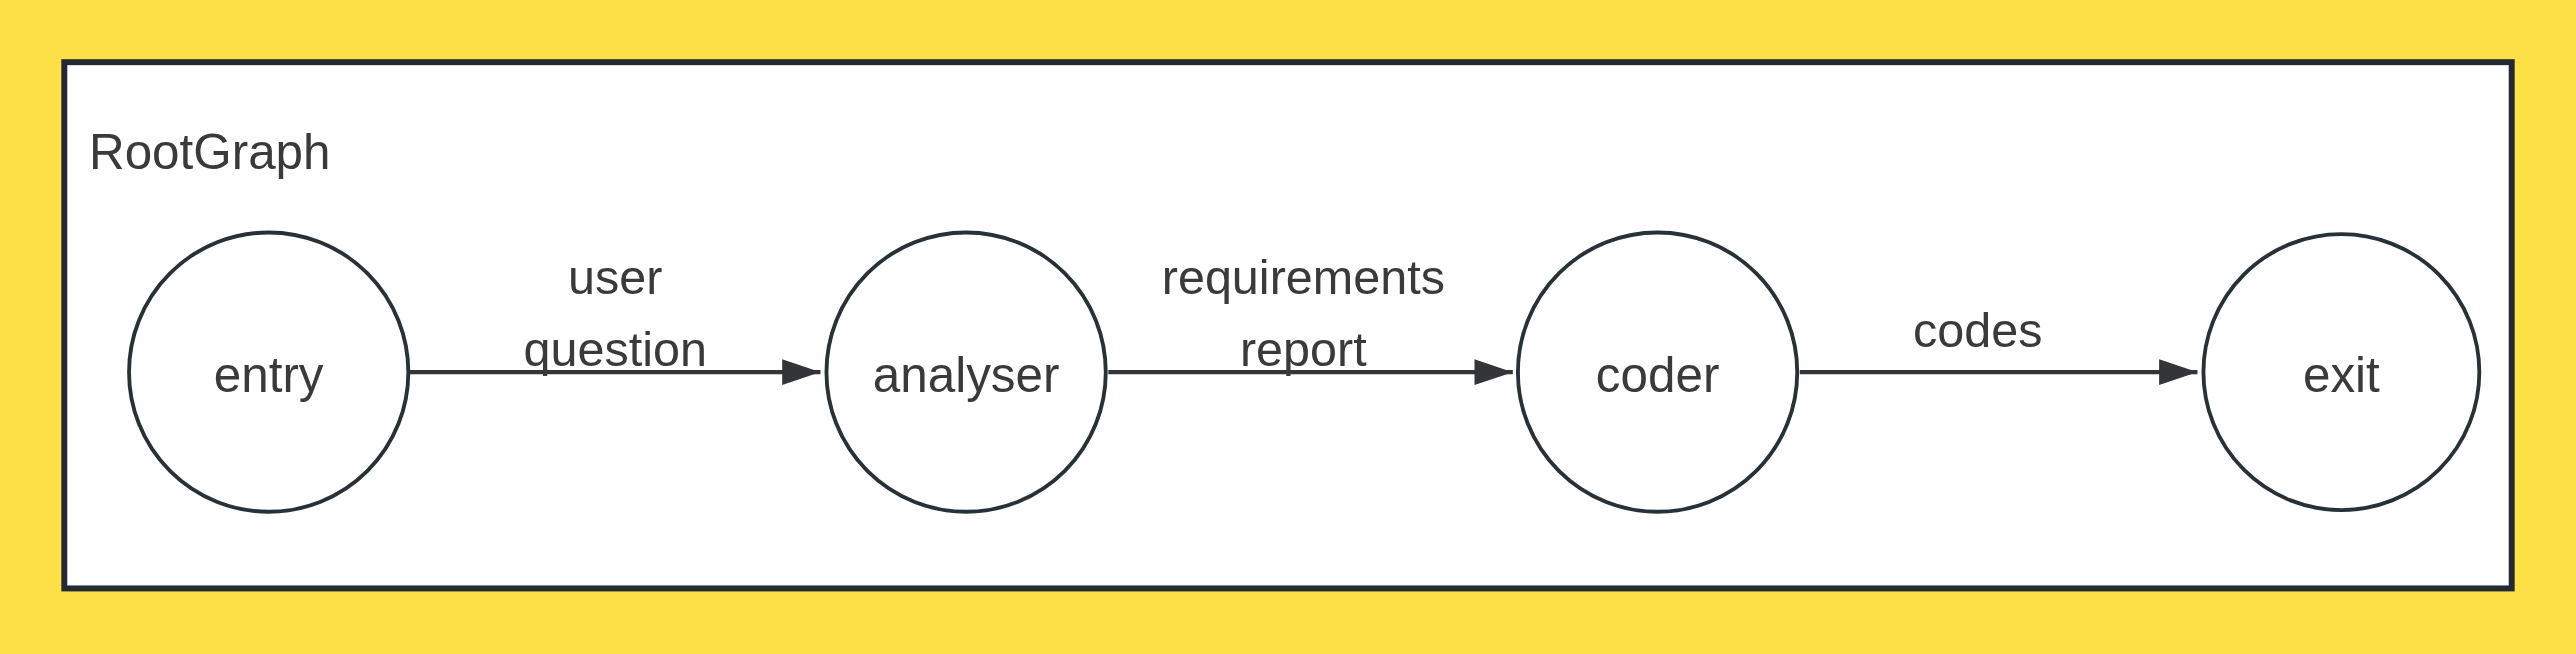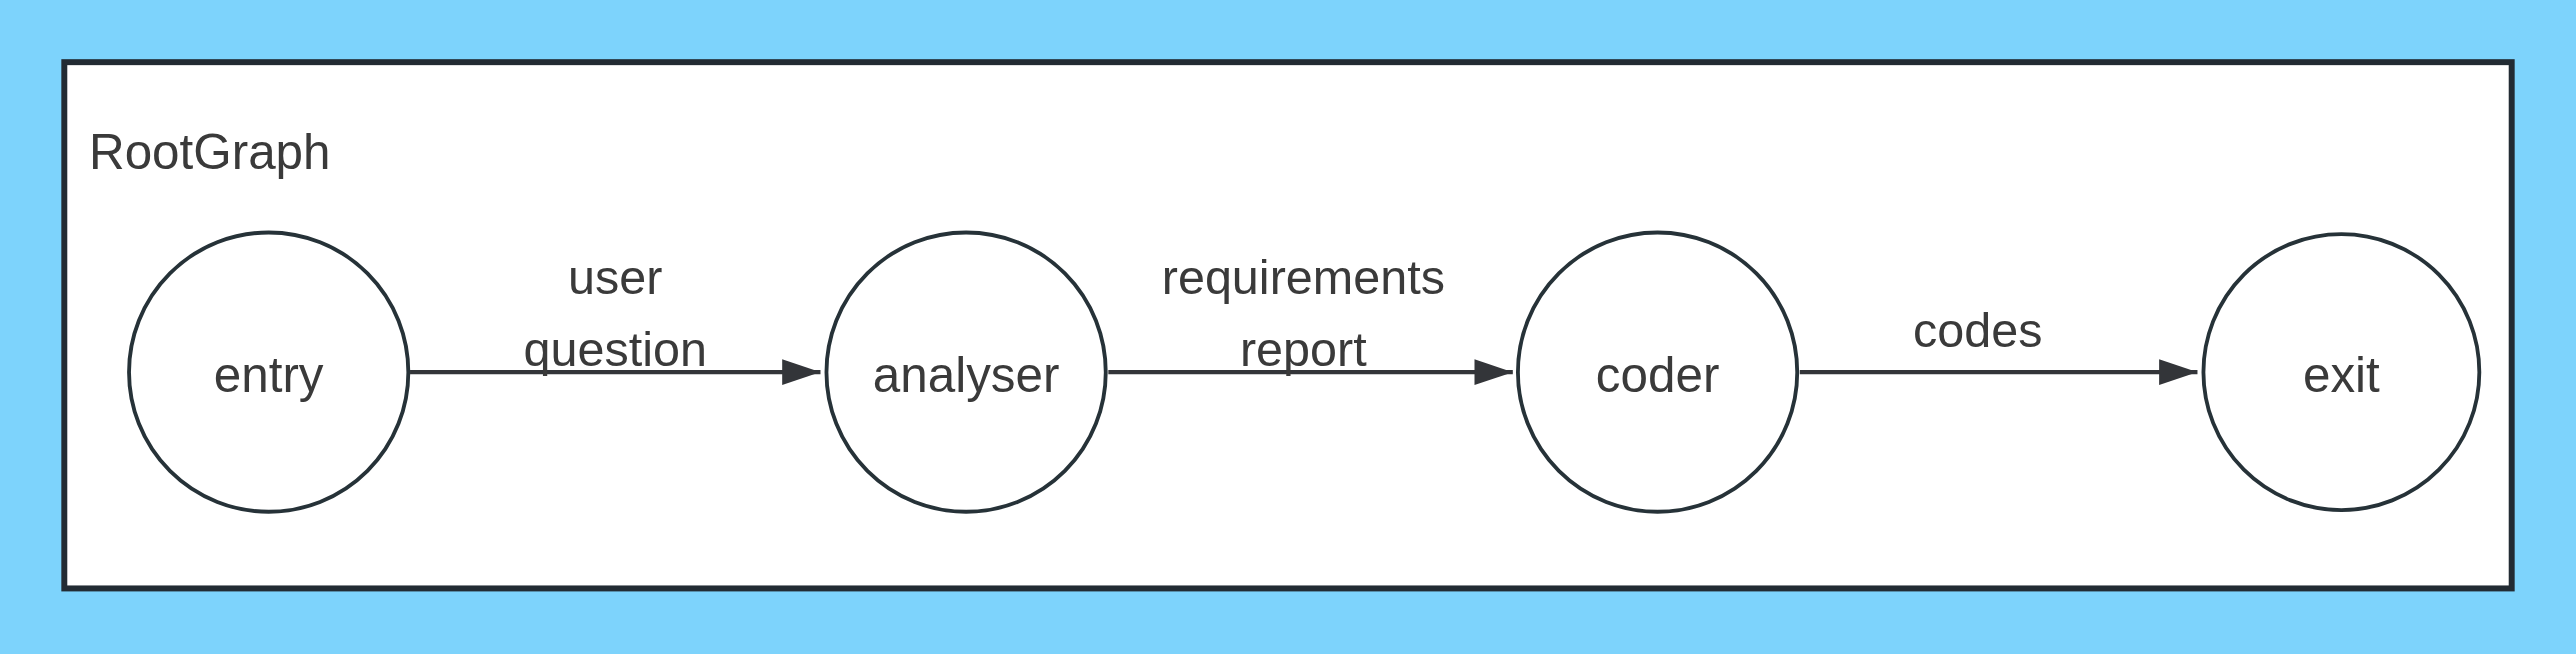--- a/index.html
+++ b/index.html
@@ -8,21 +8,21 @@
     background: #000000;
     width: 2576px;
     height: 654px;
     overflow: hidden;
     font-family: "Liberation Sans", sans-serif;
   }
   .stage {
     position: relative;
     width: 2576px;
     height: 654px;
-    background: #7dd3fc;
+    background: #fde047;
   }
   .stage svg {
     position: absolute;
     inset: 0;
     display: block;
   }
   text {
     font-family: "Liberation Sans", sans-serif;
   }
 </style>

